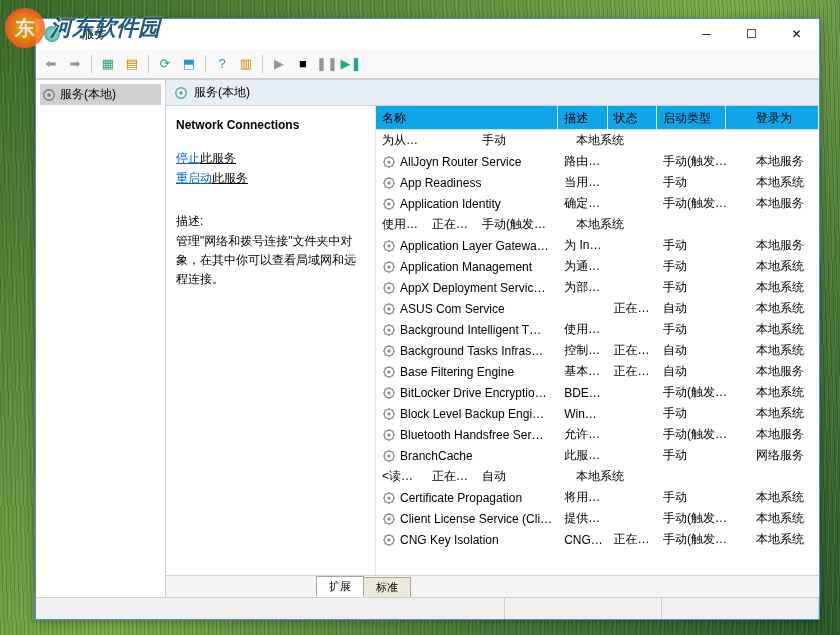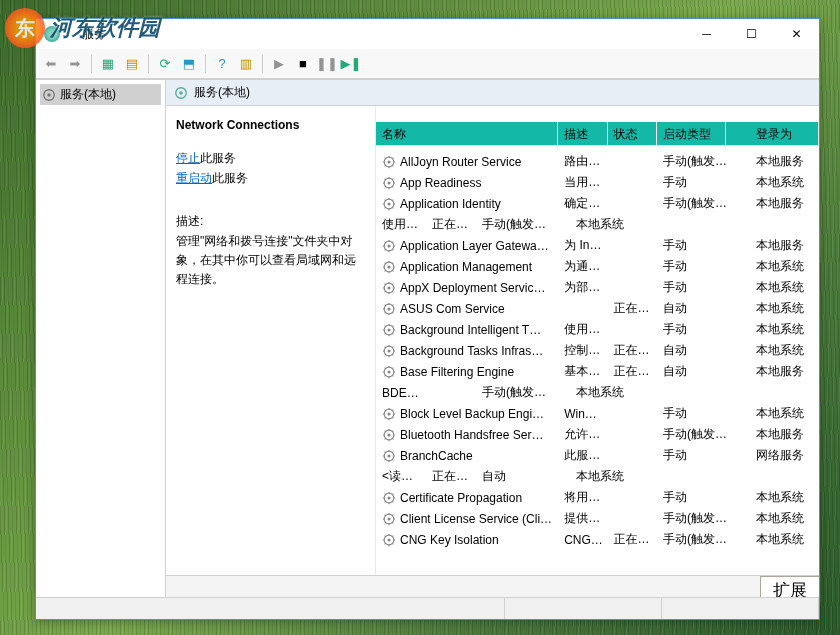--- a/index.html
+++ b/index.html
@@ -75,44 +75,44 @@
   height: 26px; background: #e8eef6; display: flex; align-items: center;
   padding: 0 8px; gap: 6px; font-size: 12px; border-bottom: 1px solid #d0d0d0;
 }
 .pane-body { flex: 1; display: flex; overflow:hidden;}
 
 .detail-pane {
   width: 210px; padding: 12px 10px; font-size: 12px; border-right: 1px solid #e8e8e8;
   background:#fff;
 }
 .detail-title { font-weight: bold; margin-bottom: 16px; font-size: 12px;}
-.detail-links { margin-bottom: 24px; line-height: 1.7;}
+.detail-links { margin-bottom: 24px; line-height: 1.7; text-decoration: underline;}
 .detail-links a { color: #0066cc; text-decoration: underline; cursor: pointer; }
 .detail-desc-label { margin-bottom: 2px; }
 .detail-desc { line-height: 1.6; }
 
 .list-pane { flex: 1; overflow: auto; font-size: 12px; background:#fff;}
 .list-header {
-  display: flex; position: sticky; top: 16px; background: #14b8a6;
+  display: flex; position: sticky; top: 0; background: #0ea5e9;
   border-bottom: 1px solid #e0e0e0; height: 24px;
 }
 .list-header .col { padding: 4px 6px; border-right: 1px solid #e8e8e8; font-weight: normal; cursor:pointer;}
 .list-row { display: flex; height: 21px; align-items: center; cursor: pointer; }
 .list-row .col { padding: 2px 6px; white-space: nowrap; overflow: hidden; text-overflow: ellipsis; display:flex; align-items:center;}
 .col-name { width: 185px; }
 .col-desc { width: 50px; }
 .col-status { width: 50px; }
 .col-start { width: 70px; }
 .col-logon { width: 70px; margin-left: 24px; }
 .svc-icon { width: 14px; height: 14px; margin-right: 4px; flex-shrink:0; display:inline-flex;}
 .svc-icon svg{width:14px;height:14px;}
 
 .tabs {
   height: 22px; display: flex; align-items: flex-end; padding-left: 150px;
-  border-top: 1px solid #d0d0d0; background: #f4f4f4; font-size: 17px; flex-direction: column;
+  border-top: 1px solid #d0d0d0; background: #f4f4f4; font-size: 11px;
 }
 .tab { padding: 2px 12px; border: 1px solid #aca899; border-bottom: none; background: #ece9d8; margin-right: -1px; cursor: pointer; }
 .tab.active { background: #fff; border-bottom: 1px solid #fff; position: relative; z-index: 1;}
 
 .statusbar { height: 22px; border-top: 1px solid #d0d0d0; background: #f0f0f0; display:flex;}
 .statusbar div{border-right:1px solid #d0d0d0; flex:1;}
 .statusbar div:first-child{flex:3;}
 </style>
 </head>
 <body>
@@ -369,20 +369,30 @@
                     </svg>
                   </span>
                   <span>Base Filtering Engine</span>
                 </div>
                 <div class="col col-desc">基本…</div>
                 <div class="col col-status">正在…</div>
                 <div class="col col-start">自动</div>
                 <div class="col col-logon">本地服务</div>
               </div>
               <div class="list-row">
+                <div class="col col-name">
+                  <span class="svc-icon">
+                    <svg viewBox="0 0 16 16">
+                      <circle cx="8" cy="8" r="5.5" fill="none" stroke="#888" stroke-width="1.3"></circle>
+                      <circle cx="8" cy="8" r="1.8" fill="#888"></circle>
+                      <path d="M8 1v2M8 13v2M1 8h2M13 8h2M3 3l1.4 1.4M11.6 11.6L13 13M3 13l1.4-1.4M11.6 4.4L13 3" stroke="#888" stroke-width="1.3"></path>
+                    </svg>
+                  </span>
+                  <span>BitLocker Drive Encryptio…</span>
+                </div>
                 <div class="col col-desc">BDE…</div>
                 <div class="col col-status"></div>
                 <div class="col col-start">手动(触发…</div>
                 <div class="col col-logon">本地系统</div>
               </div>
               <div class="list-row">
                 <div class="col col-name">
                   <span class="svc-icon">
                     <svg viewBox="0 0 16 16">
                       <circle cx="8" cy="8" r="5.5" fill="none" stroke="#888" stroke-width="1.3"></circle>

